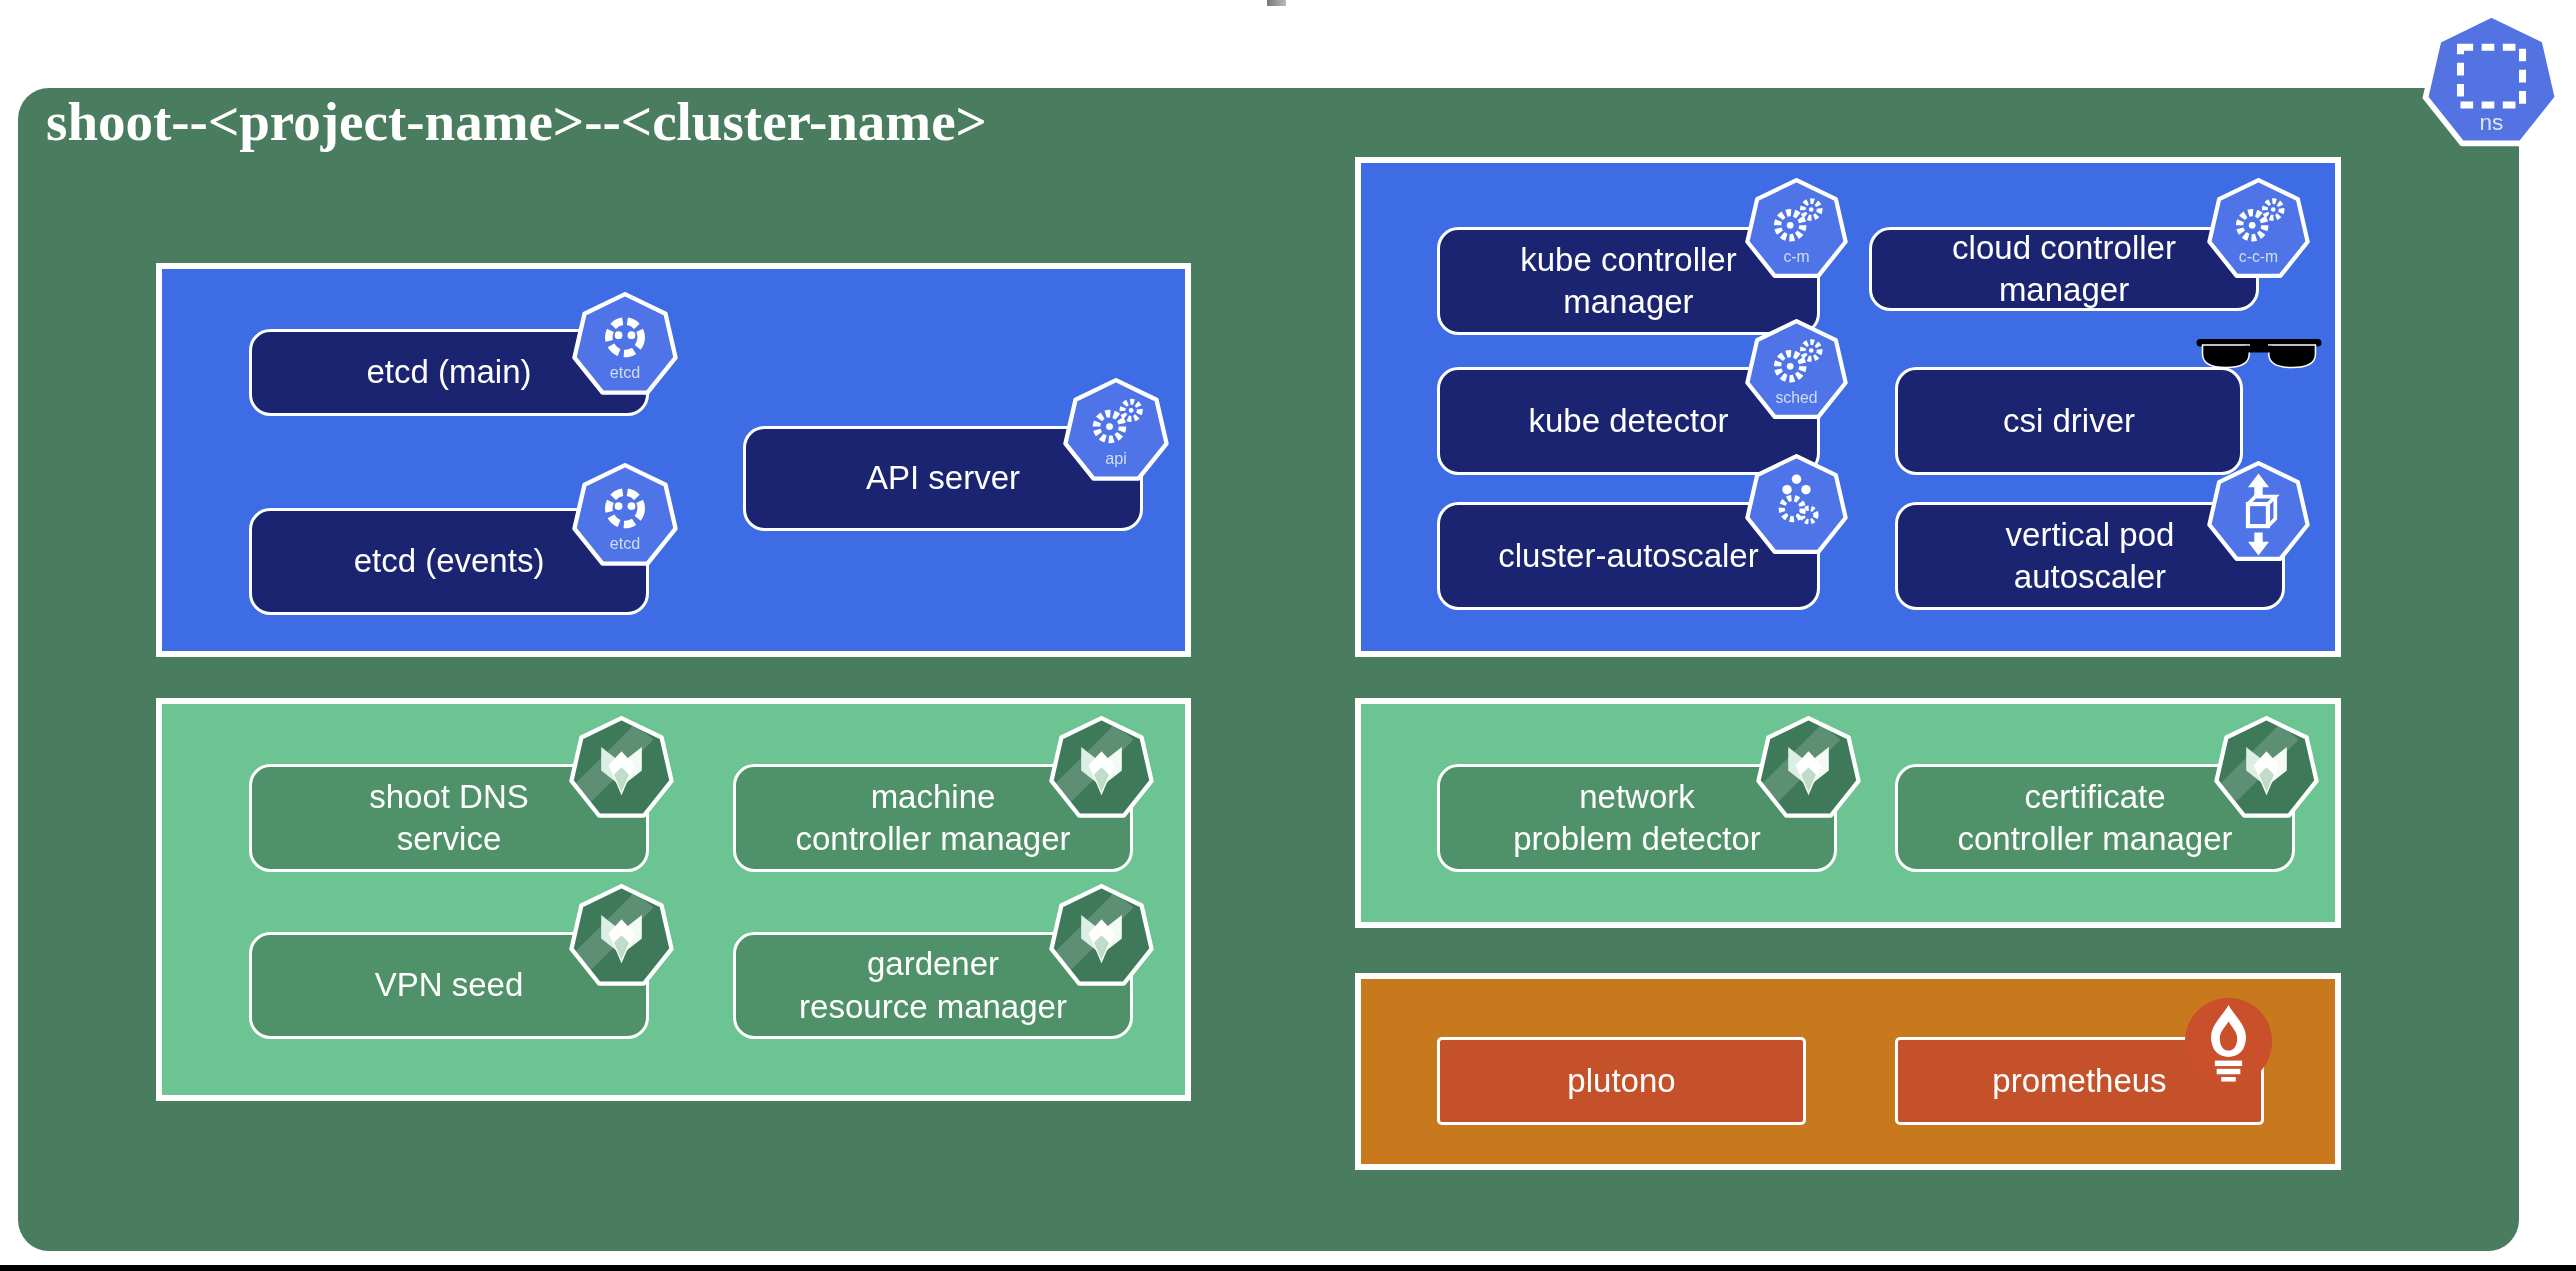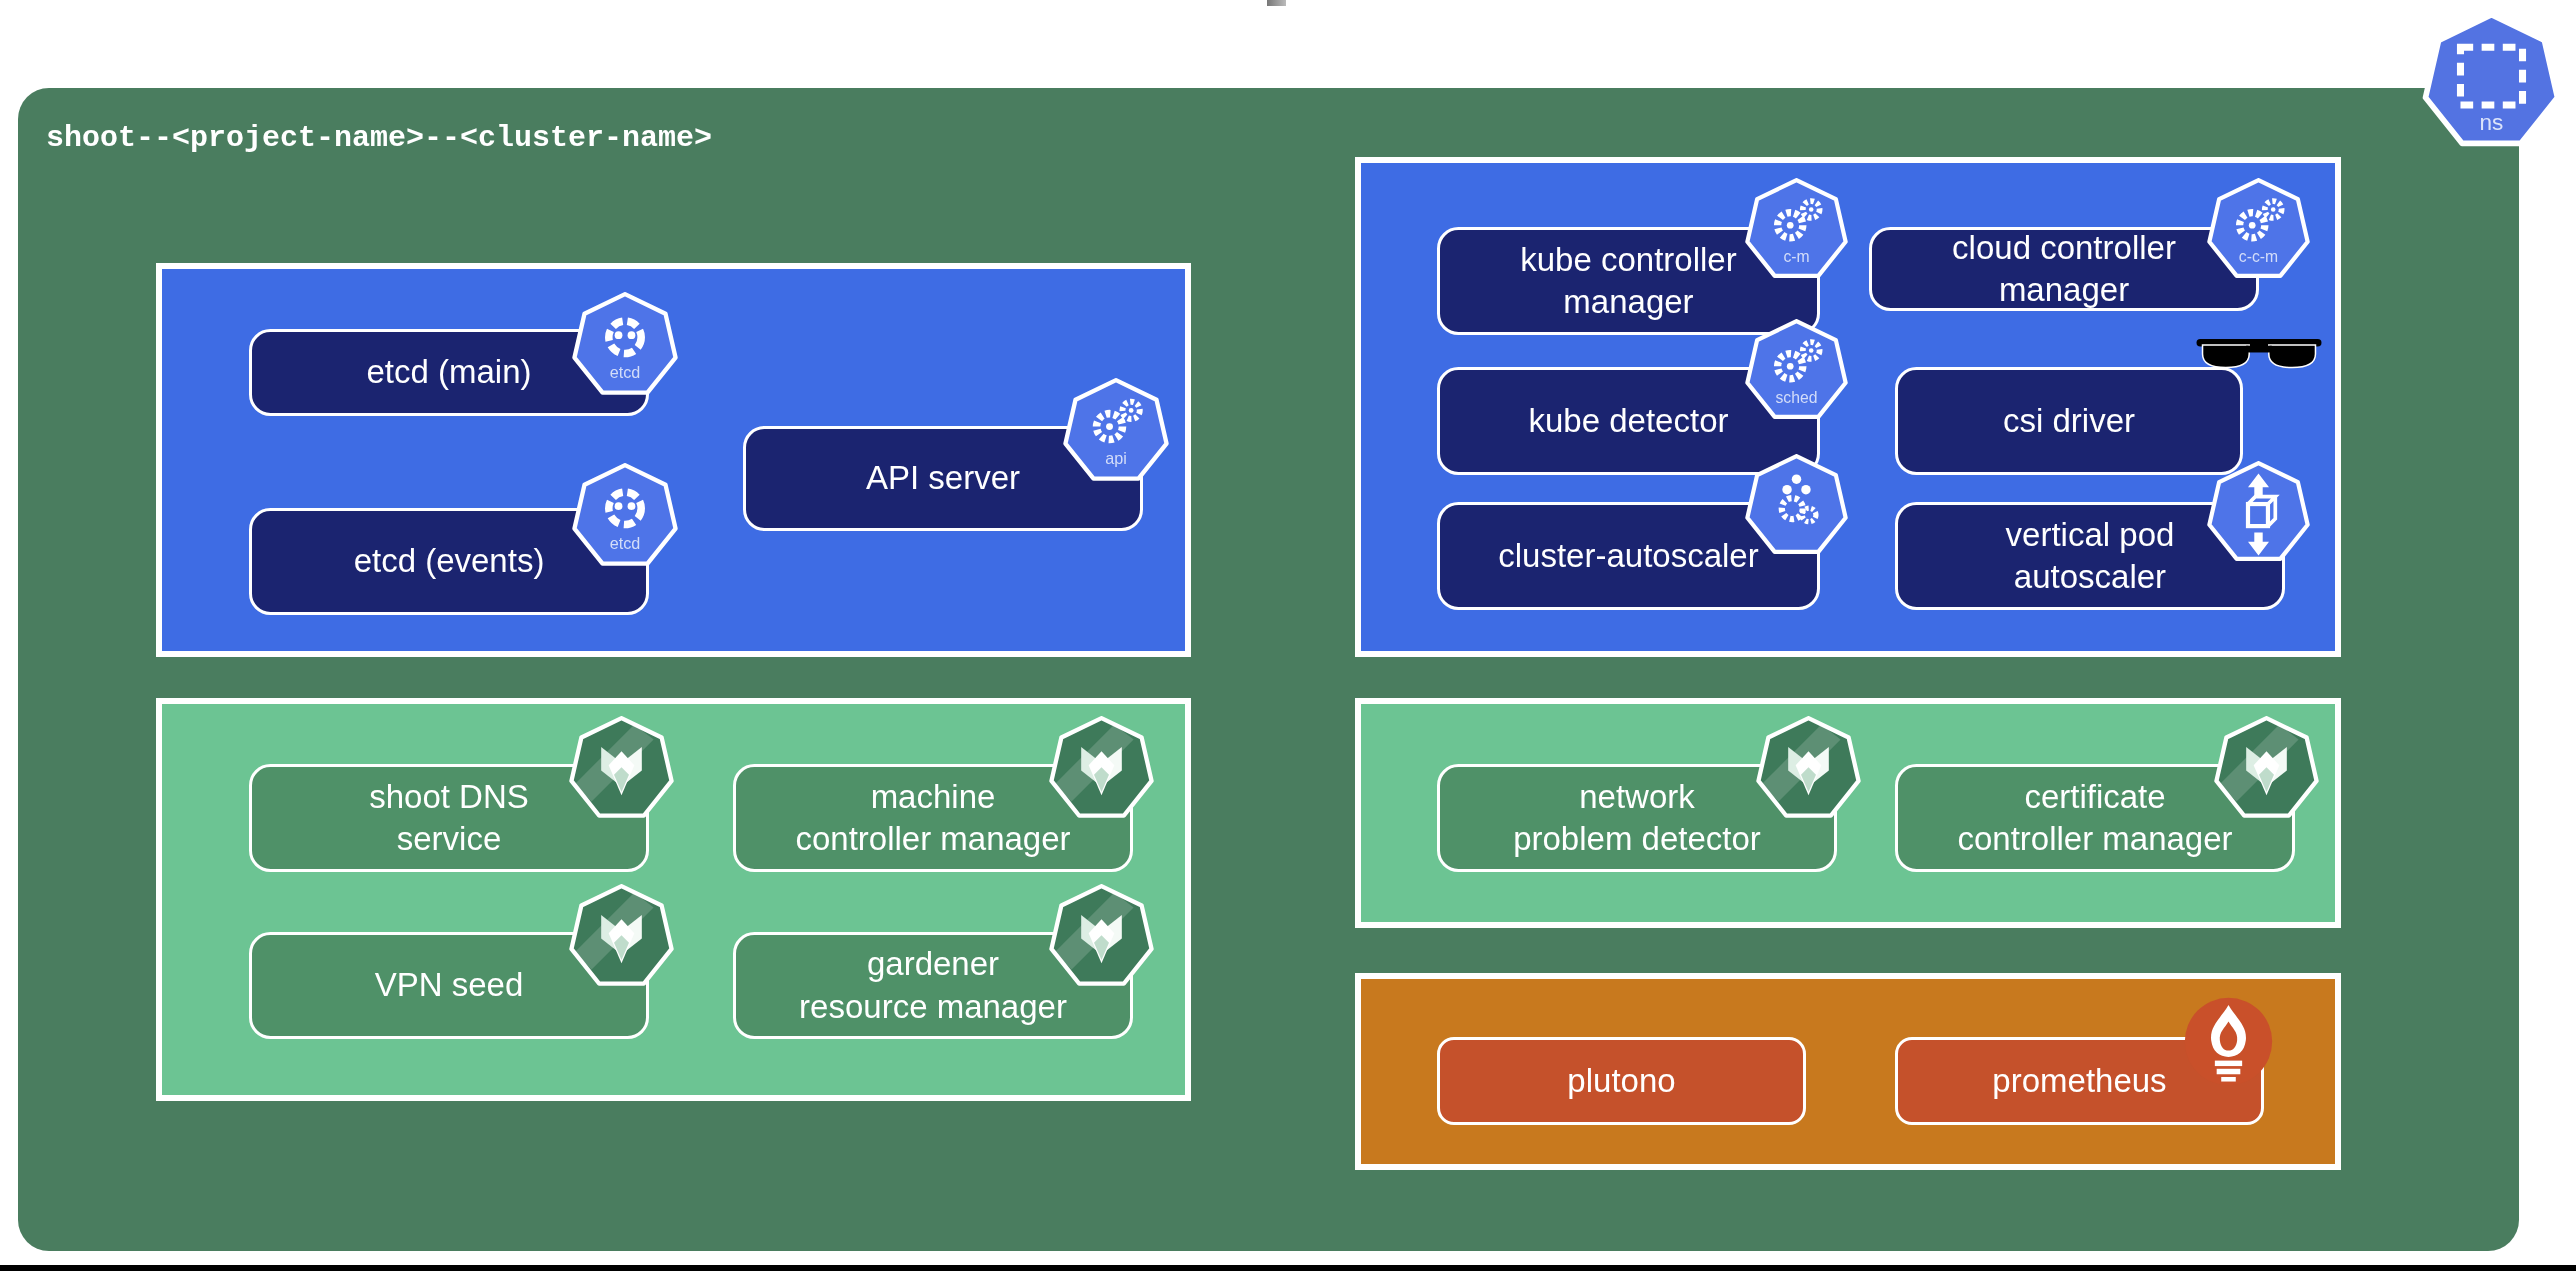--- a/index.html
+++ b/index.html
@@ -8,42 +8,42 @@
     background:#ffffff;
     font-family:"Liberation Sans", sans-serif;
   }
   .abs{position:absolute;box-sizing:border-box;}
 
   #namespace-container{
     left:18px;top:88px;width:2501px;height:1163px;
     background:#4A7D5F;border-radius:31px;
   }
   #namespace-title{
-    left:46px;top:121px;
-    font-family:Liberation Mono, monospace;
-    font-weight:bold;font-size:30px;color:#ffffff;white-space:nowrap;
+    left:46px;top:90px;
+    font-family:Liberation Serif, serif;
+    font-weight:bold;font-size:55px;color:#ffffff;white-space:nowrap;
   }
 
   .panel{border:6.4px solid #ffffff;}
   #panel-control-plane{left:156px;top:263px;width:1035px;height:394px;background:#3E6CE4;}
   #panel-controllers{left:1355px;top:157px;width:986px;height:500px;background:#3E6CE4;}
   #panel-gardener-system{left:156px;top:698px;width:1035px;height:403px;background:#6CC493;}
   #panel-gardener-ops{left:1355px;top:698px;width:986px;height:230px;background:#6CC493;}
   #panel-monitoring{left:1355px;top:973px;width:986px;height:197px;background:#C8791E;}
 
   .badge{
     border:3.6px solid #ffffff;border-radius:21.4px;
     display:flex;align-items:center;justify-content:center;
     color:#ffffff;text-align:center;font-size:33px;line-height:1.28;
     white-space:pre-line;
     margin-left:30px;
   }
   .navy{background:#1B2470;}
   .greenb{background:#4F9168;}
-  .orangeb{background:#C5512B;border-radius:17px;}
+  .orangeb{background:#C5512B;border-radius:5px;}
 
   .icon{position:absolute;}
   .icon-lbl{
     fill:#D3DDF9;font-size:15px;text-anchor:middle;
     font-family:"Liberation Sans",sans-serif;
   }
   #gray-notch{left:1267px;top:0;width:18.5px;height:5.7px;background:linear-gradient(90deg,#777,#bbb);}
   #bottom-rule{left:0;top:1265px;width:2576px;height:7.1px;background:#000000;}
 </style>
 </head>

